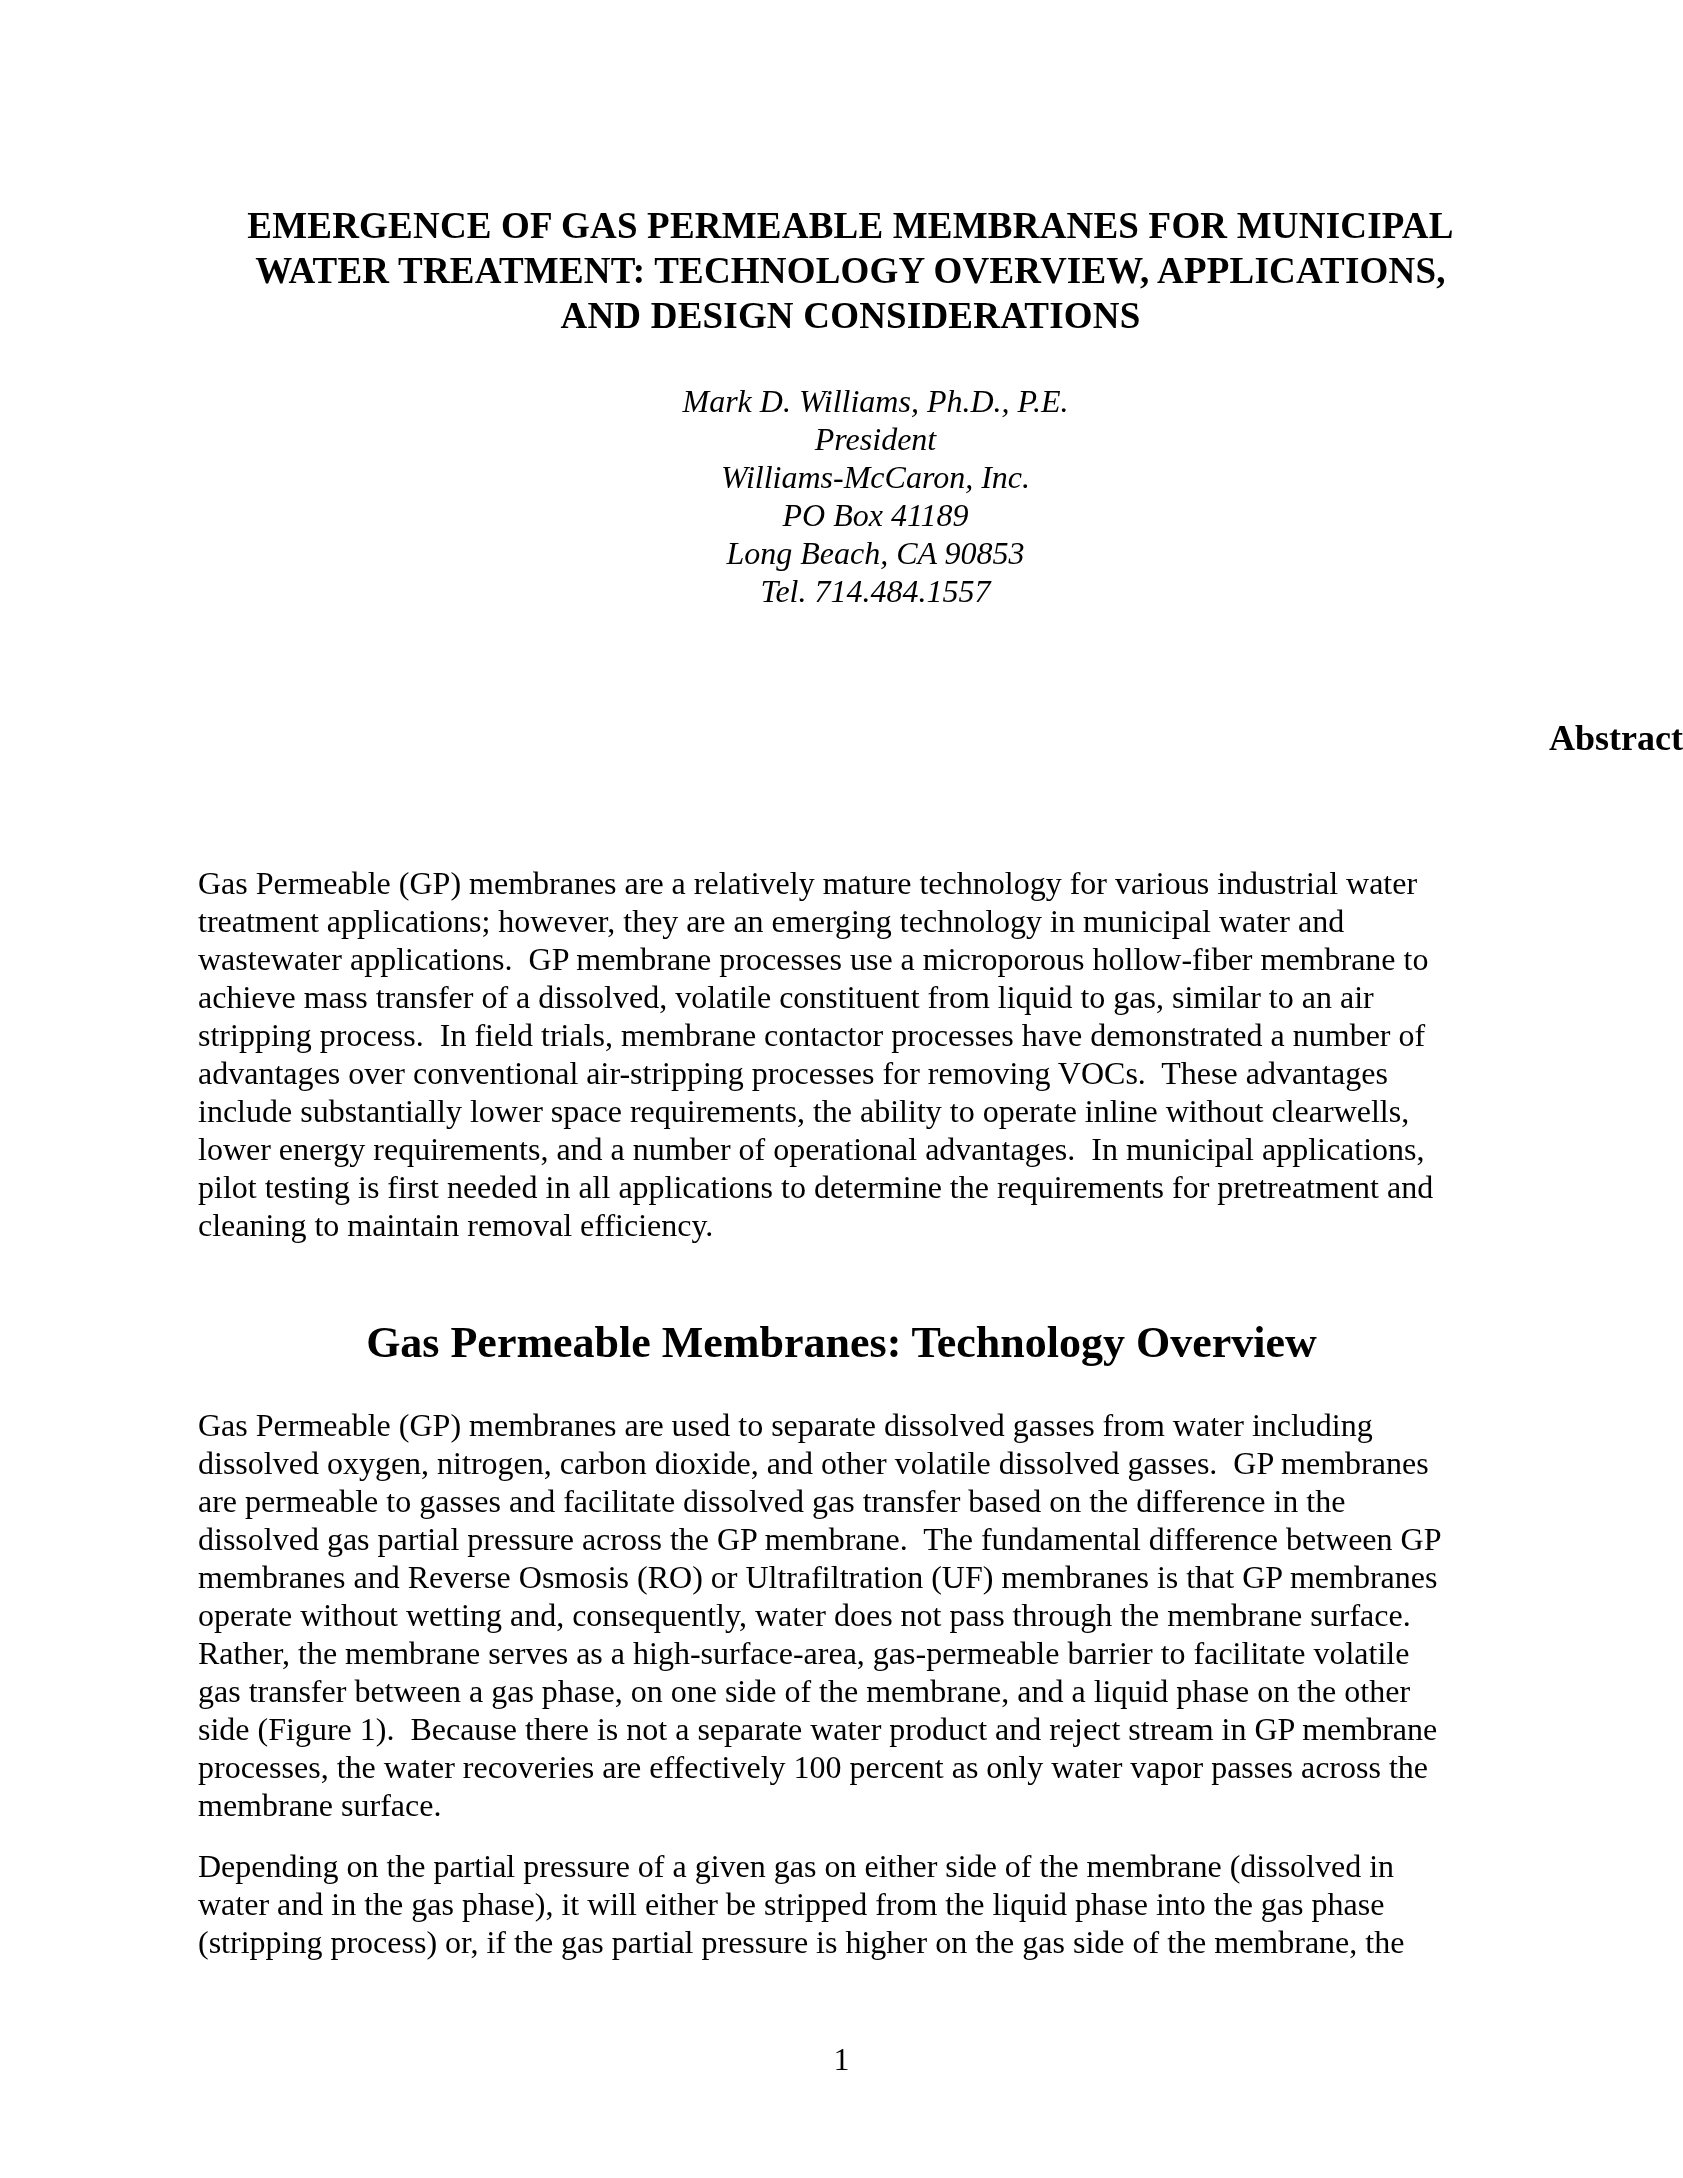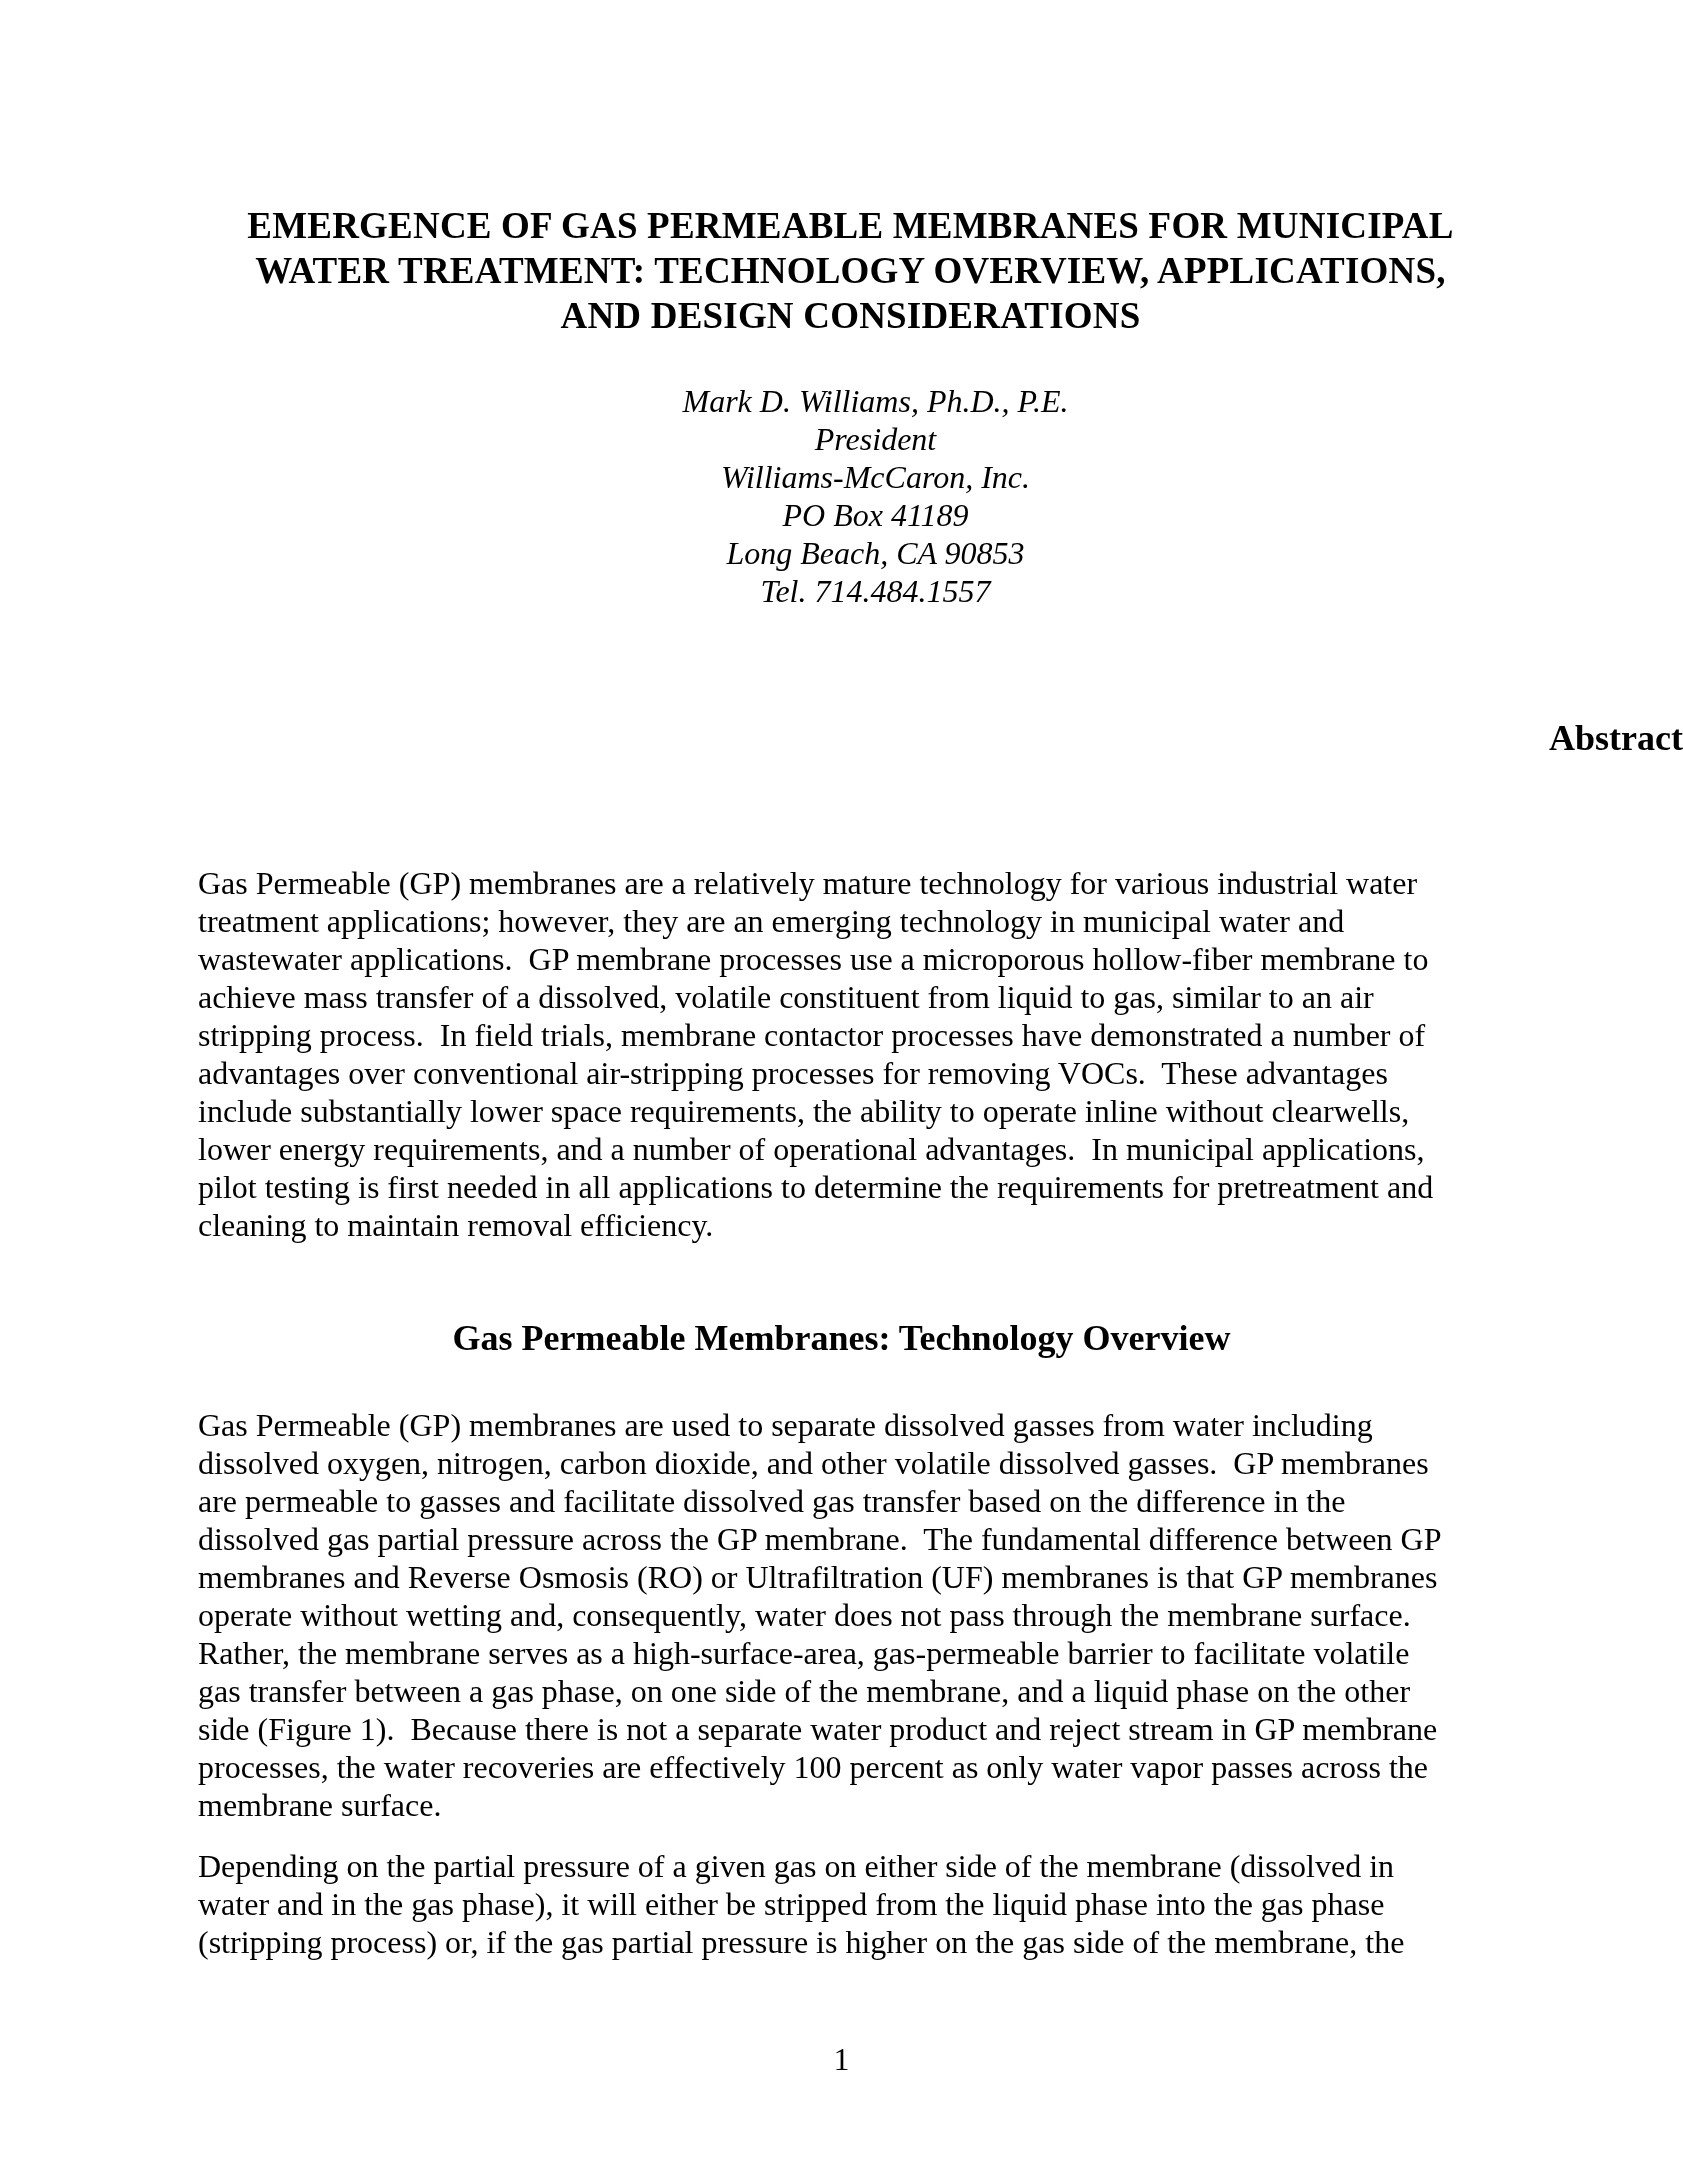--- a/index.html
+++ b/index.html
@@ -40,21 +40,21 @@
     cursor: pointer;
   }
   .abstract-heading {
     top: 717px;
     font-size: 36px;
     font-weight: bold;
     text-align: right;
   }
   .section-heading {
     top: 1317px;
-    font-size: 36px;
+    font-size: 44px;
     font-weight: bold;
     text-align: center;
   }
   .body-text {
     position: absolute;
     left: 198px;
     width: 1297px;
     font-size: 32px;
     line-height: 38px;
     white-space: pre;

